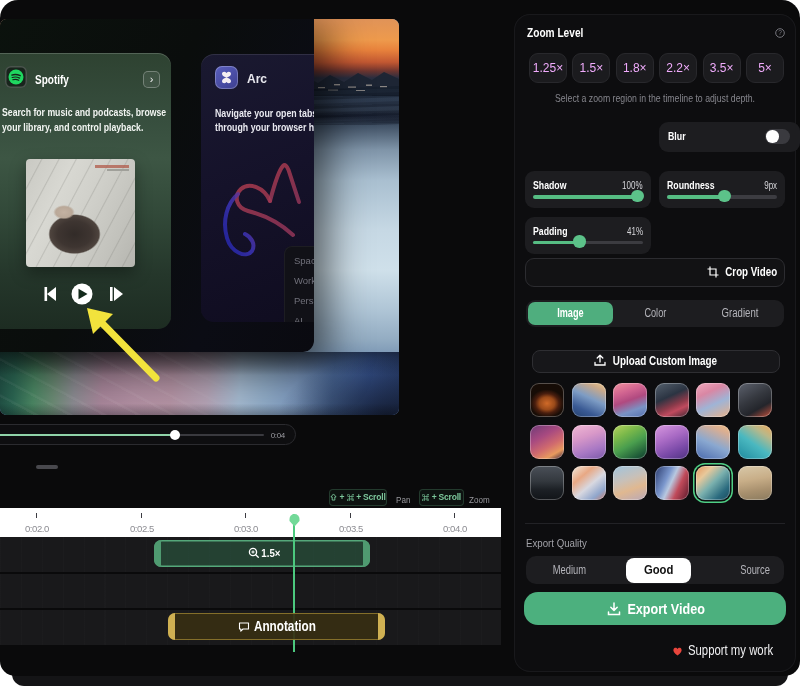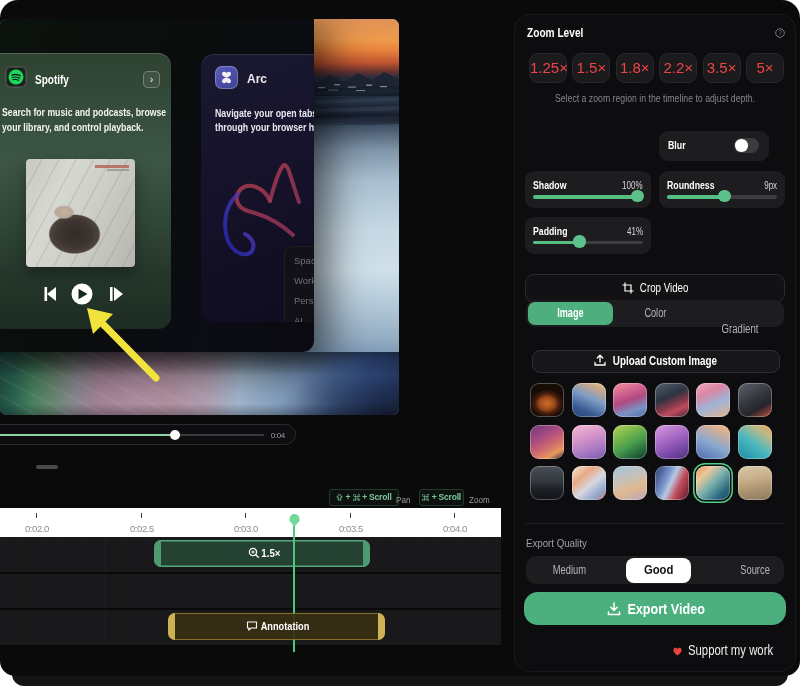--- a/index.html
+++ b/index.html
@@ -23,21 +23,21 @@
 
 #pill{position:absolute;left:-16px;top:424px;width:312px;height:21px;border:1.5px solid #2b2b2f;border-radius:12px;background:#0e0e10;box-sizing:border-box;}
 #handlebar{position:absolute;left:36px;top:465px;width:22px;height:4px;border-radius:2px;background:#48484d;}
 
 .tlbtn{position:absolute;height:17px;border:1px solid #33584394;border-radius:4px;color:#7cc79b;font-size:8.5px;font-weight:bold;line-height:15px;text-align:center;box-sizing:border-box;white-space:nowrap;letter-spacing:-0.2px;background:rgba(70,180,110,0.05);}
 .row{position:absolute;left:0;width:501px;height:34.5px;background:#19191b;}
 .ticklines{background-image:repeating-linear-gradient(90deg,rgba(255,255,255,0.010) 0px,rgba(255,255,255,0.010) 1px,transparent 1px,transparent 20.9px);}
 
 #panel{position:absolute;left:514px;top:14px;width:282px;height:658px;background:#0d0d0f;border-radius:16px;box-shadow:inset 0 0 0 1px #19191c;}
 .card{position:absolute;background:#1d1d20;border-radius:9px;}
-.zbtn{position:absolute;top:39px;width:38px;height:30px;background:#1b1b1e;border:1px solid #28282c;border-radius:9px;box-sizing:border-box;color:#ef4444;font-size:15px;text-align:center;line-height:28px;}
+.zbtn{position:absolute;top:39px;width:38px;height:30px;background:#1b1b1e;border:1px solid #28282c;border-radius:9px;box-sizing:border-box;color:#f0abfc;font-size:12px;text-align:center;line-height:28px;}
 .thumb{position:absolute;width:34px;height:34px;border-radius:9px;box-shadow:inset 0 0 0 1px rgba(255,255,255,0.28);}
 </style>
 </head>
 <body>
 <div id="botband"></div>
 <div id="window">
   <div id="canvas">
     <div id="wall"></div>
     <svg width="99" height="30" viewBox="0 0 99 30" style="position:absolute;left:300px;top:47px;">
       <path d="M0 18 L8 12 L18 17 L30 9 L44 16 L58 7 L72 14 L84 6 L99 13 L99 30 L0 30 Z" fill="#1c2534" opacity="0.95"></path>
@@ -129,21 +129,21 @@
   </div>
 
   <div id="pill">
     <div class="abs" style="left:0;top:8.5px;width:189px;height:2.5px;background:#8fd3a8;border-radius:2px;"></div>
     <div class="abs" style="left:189px;top:8.5px;width:90px;height:2px;background:#3a3a3f;border-radius:2px;"></div>
     <div class="abs" style="left:185px;top:4.5px;width:10px;height:10px;border-radius:50%;background:#ffffff;"></div>
     <div class="abs" style="right:10px;top:5.5px;font-size:8px;color:#9a9aa0;letter-spacing:-0.3px;">0:04</div>
   </div>
   <div id="handlebar"></div>
 
-  <div class="tlbtn" style="left:329px;top:489px;width:70px;text-align:center;">
+  <div class="tlbtn" style="left:329px;top:489px;width:58px;text-align:center;">
     <svg width="7" height="8" viewBox="0 0 8 9" style="vertical-align:-1px;">
         <path d="M4 1 L7 4.5 H5.5 V8 H2.5 V4.5 H1 Z" fill="none" stroke="#7cc79b" stroke-width="1"></path>
       </svg> + <svg width="7.5" height="7.5" viewBox="0 0 9 9" style="vertical-align:-1px;">
         <path d="M3 3 H6 V6 H3 Z M3 3 H2 A1.3 1.3 0 1 1 3 2 Z M6 3 V2 A1.3 1.3 0 1 1 7 3 Z M6 6 H7 A1.3 1.3 0 1 1 6 7 Z M3 6 V7 A1.3 1.3 0 1 1 2 6 Z" fill="none" stroke="#7cc79b" stroke-width="0.8"></path>
       </svg> + Scroll</div>
   <div class="abs" style="left:396px;top:494px;font-size:9.5px;color:#98989d;transform:scaleX(0.85);transform-origin:0 50%;">Pan</div>
   <div class="tlbtn" style="left:419px;top:489px;width:45px;">
     <svg width="7.5" height="7.5" viewBox="0 0 9 9" style="vertical-align:-1px;">
         <path d="M3 3 H6 V6 H3 Z M3 3 H2 A1.3 1.3 0 1 1 3 2 Z M6 3 V2 A1.3 1.3 0 1 1 7 3 Z M6 6 H7 A1.3 1.3 0 1 1 6 7 Z M3 6 V7 A1.3 1.3 0 1 1 2 6 Z" fill="none" stroke="#7cc79b" stroke-width="0.8"></path>
       </svg> + Scroll</div>
@@ -174,21 +174,21 @@
           <circle cx="5" cy="5" r="3.6" stroke="#fff" stroke-width="1.3" fill="none"></circle>
           <line x1="7.7" y1="7.7" x2="10.3" y2="10.3" stroke="#fff" stroke-width="1.3" stroke-linecap="round"></line>
           <line x1="3.4" y1="5" x2="6.6" y2="5" stroke="#fff" stroke-width="1.1"></line>
           <line x1="5" y1="3.4" x2="5" y2="6.6" stroke="#fff" stroke-width="1.1"></line>
         </svg><span style="display:inline-block;transform:scaleX(0.88);">1.5×</span></div>
   </div>
 
   <div class="abs" style="left:168px;top:612.5px;width:217px;height:27px;border-radius:8px;background:rgba(54,46,18,0.92);box-shadow:inset 0 0 0 1px rgba(186,156,58,0.6);z-index:3;">
     <div class="abs" style="left:0;top:0;width:7px;height:27px;border-radius:8px 0 0 8px;background:#cfb052;"></div>
     <div class="abs" style="right:0;top:0;width:7px;height:27px;border-radius:0 8px 8px 0;background:#cfb052;"></div>
-    <div class="abs" style="left:0;top:0;width:217px;height:27px;text-align:center;line-height:27px;font-size:11px;font-weight:bold;color:#fff;">
+    <div class="abs" style="left:0;top:0;width:217px;height:27px;text-align:center;line-height:27px;font-size:14px;font-weight:bold;color:#fff;">
       <svg width="12" height="12" viewBox="0 0 12 12" style="vertical-align:-2px;margin-right:5px;position:relative;left:7px;">
           <path d="M1.5 2 h9 v6 h-5.5 l-2.2 2.2 v-2.2 h-1.3 Z" stroke="#fff" stroke-width="1.1" fill="none" stroke-linejoin="round"></path>
         </svg><span style="display:inline-block;transform:scaleX(0.84);">Annotation</span></div>
   </div>
 
   <div class="abs" style="left:292.5px;top:514px;width:2px;height:138px;background:#4cc87e;z-index:2;"></div>
   <svg width="11" height="13" viewBox="0 0 11 13" style="position:absolute;left:288.5px;top:513.5px;z-index:2;">
       <path d="M0.5 5 A5 5 0 0 1 10.5 5 V7 L5.5 12.5 L0.5 7 Z" fill="#72d998"></path>
     </svg>
 
@@ -199,21 +199,21 @@
         <text x="6.5" y="9.6" font-size="8.5" fill="#7e7e85" text-anchor="middle" font-family="Liberation Sans">?</text>
       </svg>
     <div class="zbtn" style="left:15px;">1.25×</div>
     <div class="zbtn" style="left:58.4px;">1.5×</div>
     <div class="zbtn" style="left:101.8px;">1.8×</div>
     <div class="zbtn" style="left:145.2px;">2.2×</div>
     <div class="zbtn" style="left:188.6px;">3.5×</div>
     <div class="zbtn" style="left:232px;">5×</div>
     <div class="abs" style="left:0;top:78px;width:282px;text-align:center;font-size:10.5px;color:#85858c;transform:scaleX(0.83);transform-origin:50% 50%;white-space:nowrap;">Select a zoom region in the timeline to adjust depth.</div>
 
-    <div class="card" style="left:145px;top:107.5px;width:110px;height:30px;margin-top:9px;">
+    <div class="card" style="left:145px;top:107.5px;width:141px;height:30px;">
       <div class="abs" style="left:9px;top:8px;font-size:11px;font-weight:bold;color:#fff;transform:scaleX(0.8);transform-origin:0 50%;">Blur</div>
       <div class="abs" style="right:10px;top:7.5px;width:25px;height:15px;border-radius:8px;background:#3a3a3f;">
         <div class="abs" style="left:1.2px;top:1.2px;width:12.5px;height:12.5px;border-radius:50%;background:#fff;"></div>
       </div>
     </div>
 
     <div class="card" style="left:11px;top:157px;width:126px;height:37px;">
       <div class="abs" style="left:8px;top:8px;font-size:11.5px;font-weight:bold;color:#fff;transform:scaleX(0.76);transform-origin:0 50%;">Shadow</div>
       <div class="abs" style="right:8px;top:9px;font-size:10px;color:#d6d6da;transform:scaleX(0.8);transform-origin:100% 50%;">100%</div>
       <div class="abs" style="left:8px;top:24px;width:110px;height:3.5px;border-radius:2px;background:#56bd83;"></div>
@@ -227,30 +227,30 @@
       <div class="abs" style="left:59px;top:18.5px;width:12.5px;height:12.5px;border-radius:50%;background:#5cc289;"></div>
     </div>
     <div class="card" style="left:11px;top:202.5px;width:126px;height:37px;">
       <div class="abs" style="left:8px;top:8px;font-size:11.5px;font-weight:bold;color:#fff;transform:scaleX(0.76);transform-origin:0 50%;">Padding</div>
       <div class="abs" style="right:8px;top:9px;font-size:10px;color:#d6d6da;transform:scaleX(0.8);transform-origin:100% 50%;">41%</div>
       <div class="abs" style="left:8px;top:24px;width:110px;height:3.5px;border-radius:2px;background:#3c3c41;"></div>
       <div class="abs" style="left:8px;top:24px;width:46px;height:3.5px;border-radius:2px;background:#56bd83;"></div>
       <div class="abs" style="left:48px;top:18.5px;width:12.5px;height:12.5px;border-radius:50%;background:#5cc289;"></div>
     </div>
 
-    <div class="abs" style="left:11px;top:244px;width:260px;height:29px;border:1px solid #2c2c30;border-radius:9px;background:#121214;box-sizing:border-box;text-align:center;line-height:27px;font-size:12.5px;font-weight:normal;color:#fff;margin-top:16px;">
+    <div class="abs" style="left:11px;top:244px;width:260px;height:29px;border:1px solid #2c2c30;border-radius:9px;background:#121214;box-sizing:border-box;text-align:right;line-height:27px;font-size:12.5px;font-weight:bold;color:#fff;">
       <svg width="12" height="12" viewBox="0 0 12 12" style="vertical-align:-1.5px;margin-right:6px;position:relative;left:7px;">
           <path d="M3 0.5 V9 H11.5" stroke="#fff" stroke-width="1.2" fill="none"></path>
           <path d="M0.5 3 H9 V11.5" stroke="#fff" stroke-width="1.2" fill="none"></path>
         </svg><span style="display:inline-block;transform:scaleX(0.78);">Crop Video</span></div>
 
     <div class="abs" style="left:12px;top:286px;width:258px;height:27px;border-radius:9px;background:#1d1d20;">
       <div class="abs" style="left:2px;top:2px;width:85px;height:23px;border-radius:7px;background:#4fae7e;text-align:center;line-height:23px;font-size:12px;font-weight:bold;color:#fff;"><span style="display:inline-block;transform:scaleX(0.76);">Image</span></div>
       <div class="abs" style="left:87px;top:0;width:85px;height:27px;text-align:center;line-height:27px;font-size:12px;color:#b5b5bb;"><span style="display:inline-block;transform:scaleX(0.76);">Color</span></div>
-      <div class="abs" style="left:172px;top:16px;width:85px;height:27px;text-align:center;line-height:27px;font-size:12px;color:#b5b5bb;"><span style="display:inline-block;transform:scaleX(0.8);">Gradient</span></div>
+      <div class="abs" style="left:172px;top:0;width:85px;height:27px;text-align:center;line-height:27px;font-size:12px;color:#b5b5bb;"><span style="display:inline-block;transform:scaleX(0.8);">Gradient</span></div>
     </div>
 
     <div class="abs" style="left:18px;top:336px;width:248px;height:23px;border:1px solid #2e2e32;border-radius:8px;background:#17171a;box-sizing:border-box;text-align:center;line-height:21px;font-size:12.5px;font-weight:bold;color:#fff;">
       <svg width="12" height="13" viewBox="0 0 12 13" style="vertical-align:-2px;margin-right:6px;position:relative;left:13px;">
           <path d="M6 8 V1.5 M3.2 4 L6 1.2 L8.8 4" stroke="#fff" stroke-width="1.3" fill="none" stroke-linecap="round" stroke-linejoin="round"></path>
           <path d="M1 8.5 V11 H11 V8.5" stroke="#fff" stroke-width="1.3" fill="none" stroke-linecap="round"></path>
         </svg><span style="display:inline-block;transform:scaleX(0.79);">Upload Custom Image</span></div>
 
     <div class="thumb" style="left:16px;top:369px;background:radial-gradient(ellipse 17px 14px at 50% 60%,#d06a28 0%,#9a4a1a 45%,#4a1e0e 70%,#160c06 100%);"></div>
     <div class="thumb" style="left:57.5px;top:369px;background:linear-gradient(205deg,#f0c98a 0%,#c9a98a 18%,#7d9cc4 45%,#3a5a94 75%,#24406e 100%);"></div>

